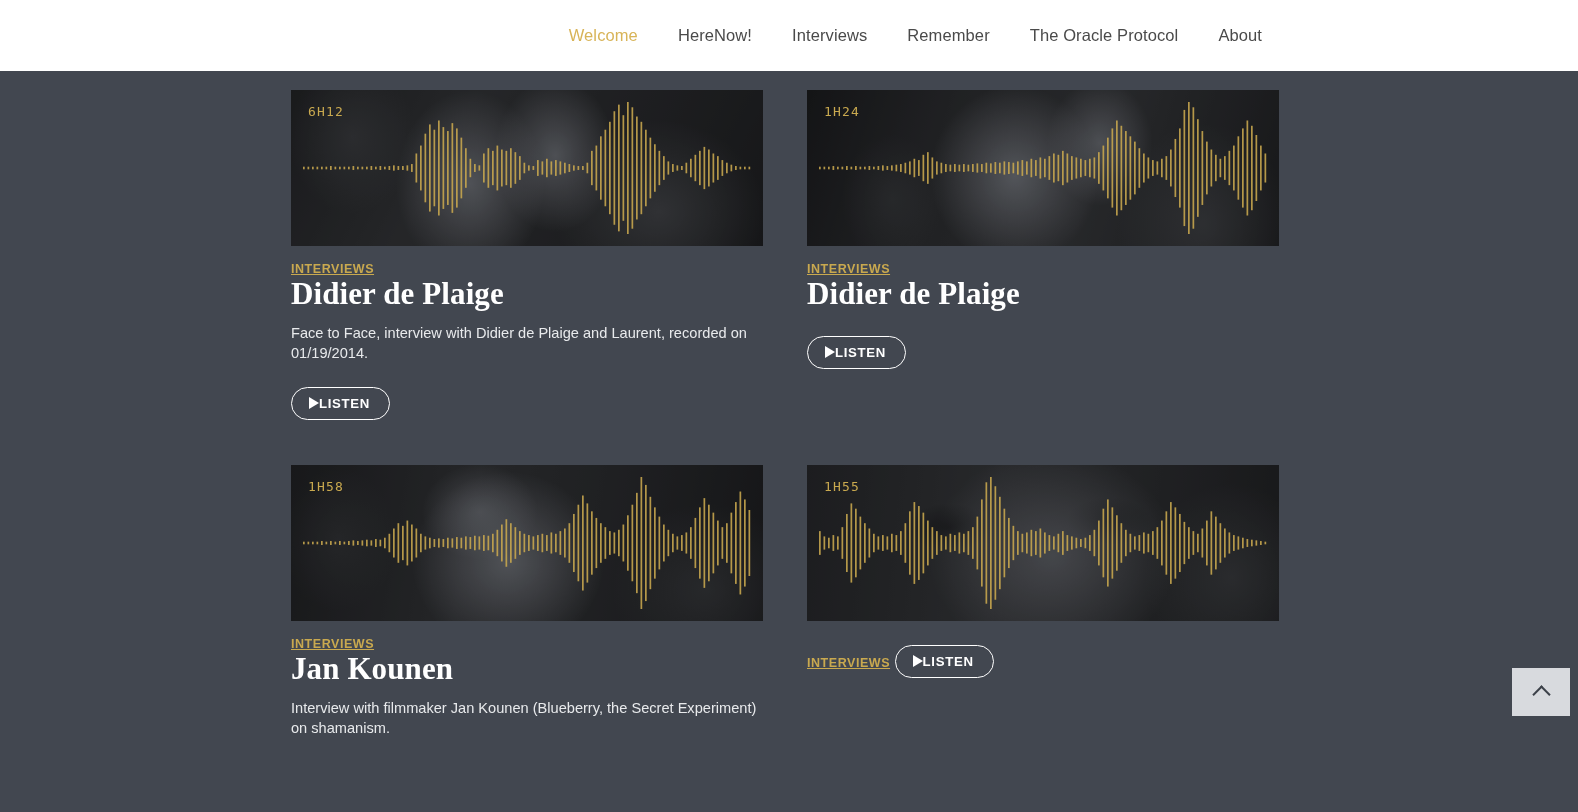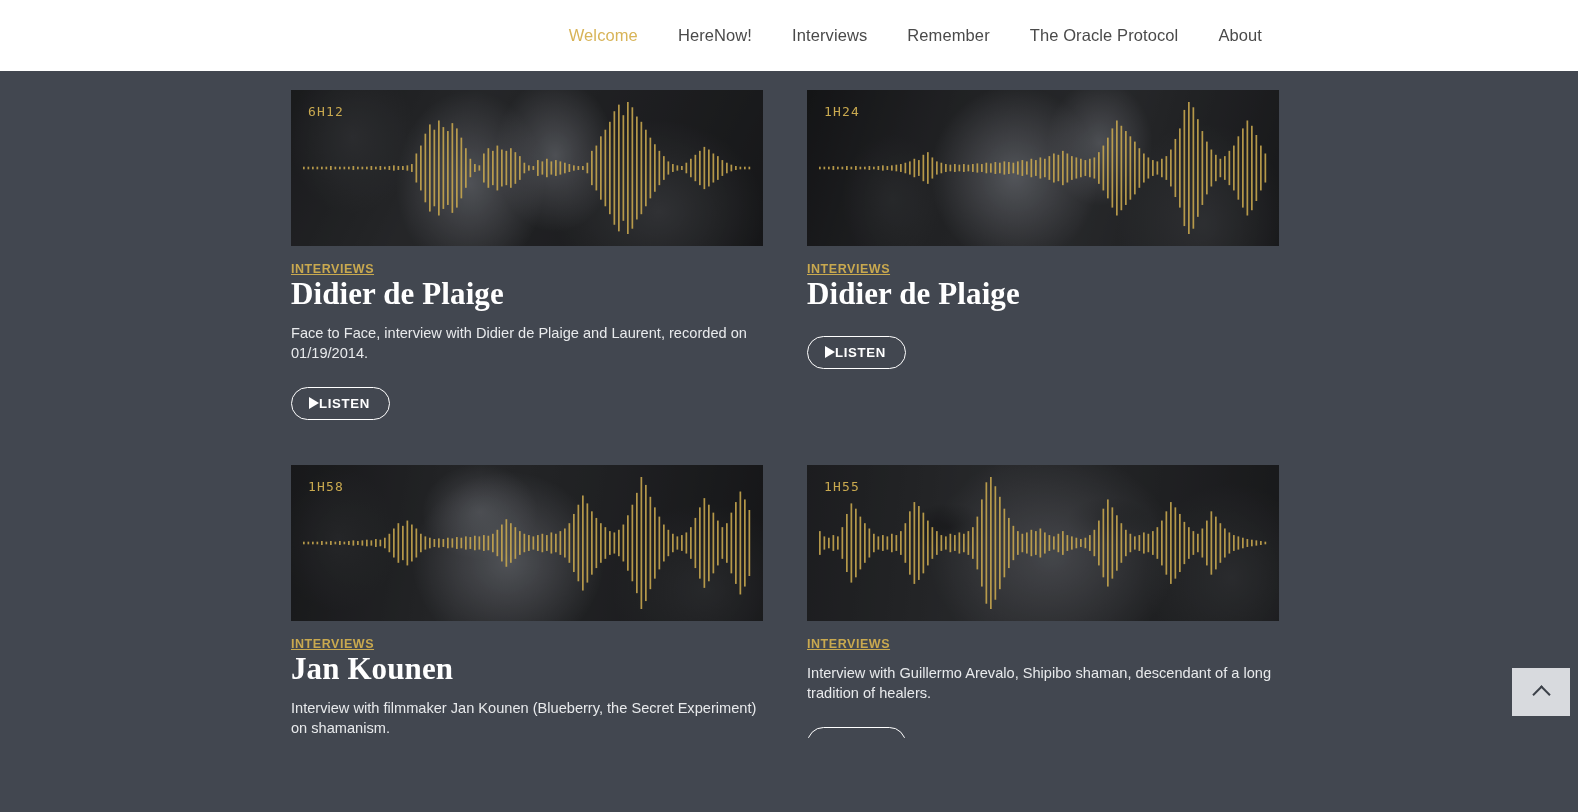--- a/index.html
+++ b/index.html
@@ -697,21 +697,20 @@
             <rect x="435.00" y="72.72" width="1.71" height="10.56" fill="#c9a94f" opacity="0.88"></rect>
             <rect x="439.50" y="74.04" width="1.71" height="7.92" fill="#c9a94f" opacity="0.88"></rect>
             <rect x="444.00" y="74.70" width="1.71" height="6.60" fill="#c9a94f" opacity="0.88"></rect>
             <rect x="448.50" y="75.36" width="1.71" height="5.28" fill="#c9a94f" opacity="0.88"></rect>
             <rect x="453.00" y="76.02" width="1.71" height="3.96" fill="#c9a94f" opacity="0.88"></rect>
             <rect x="457.50" y="76.68" width="1.71" height="2.64" fill="#c9a94f" opacity="0.88"></rect>
           </svg>
         <span class="thumb-duration">1H55</span>
       </a>
       <a class="card-cat" href="#">INTERVIEWS</a>
-      <p class="card-desc">Interview with Guillermo Arevalo, Shipibo shaman, descendant of a long tradition of healers.</p>
       <button class="listen-btn">
         <span class="play-tri"></span>
         <span>LISTEN</span>
       </button>
     </article>
 
   </section>
 
   <button class="back-to-top">
     <span class="chev"></span>

